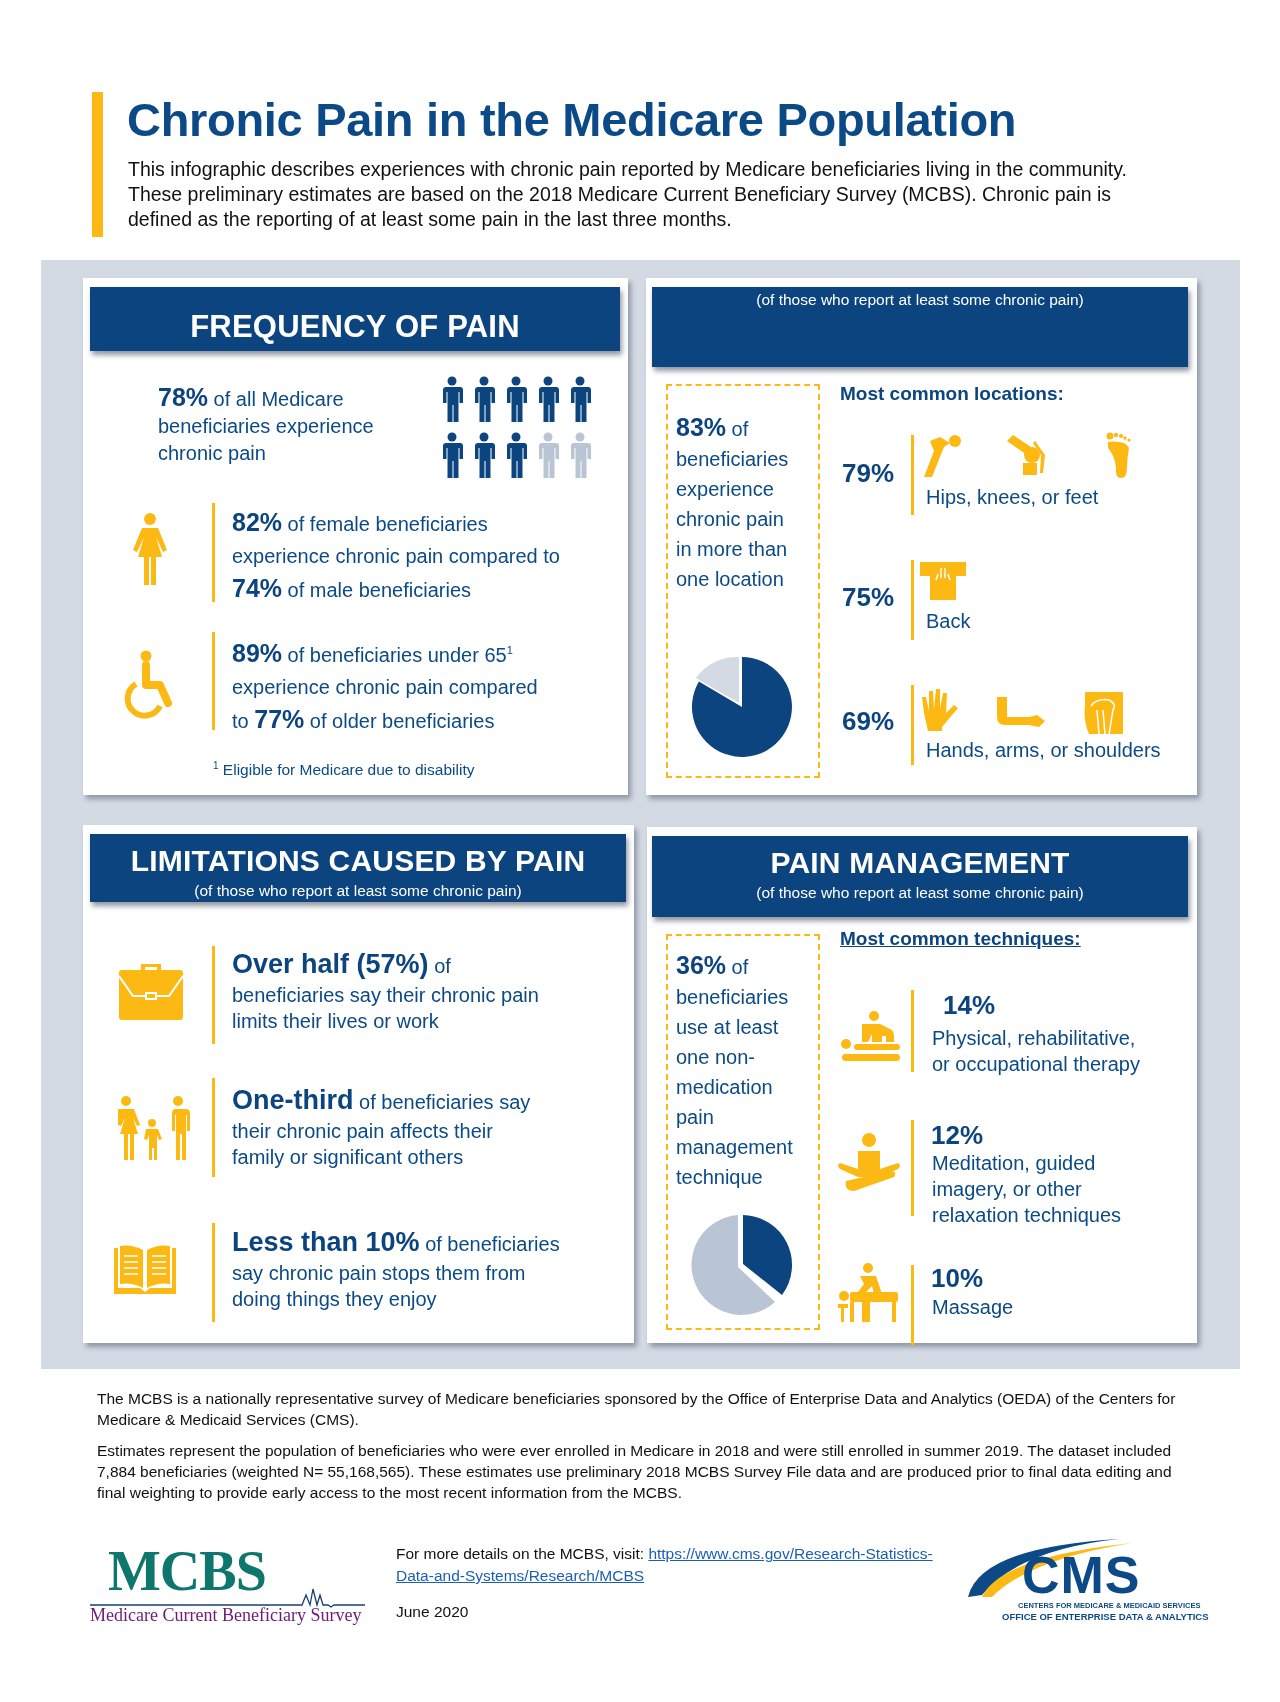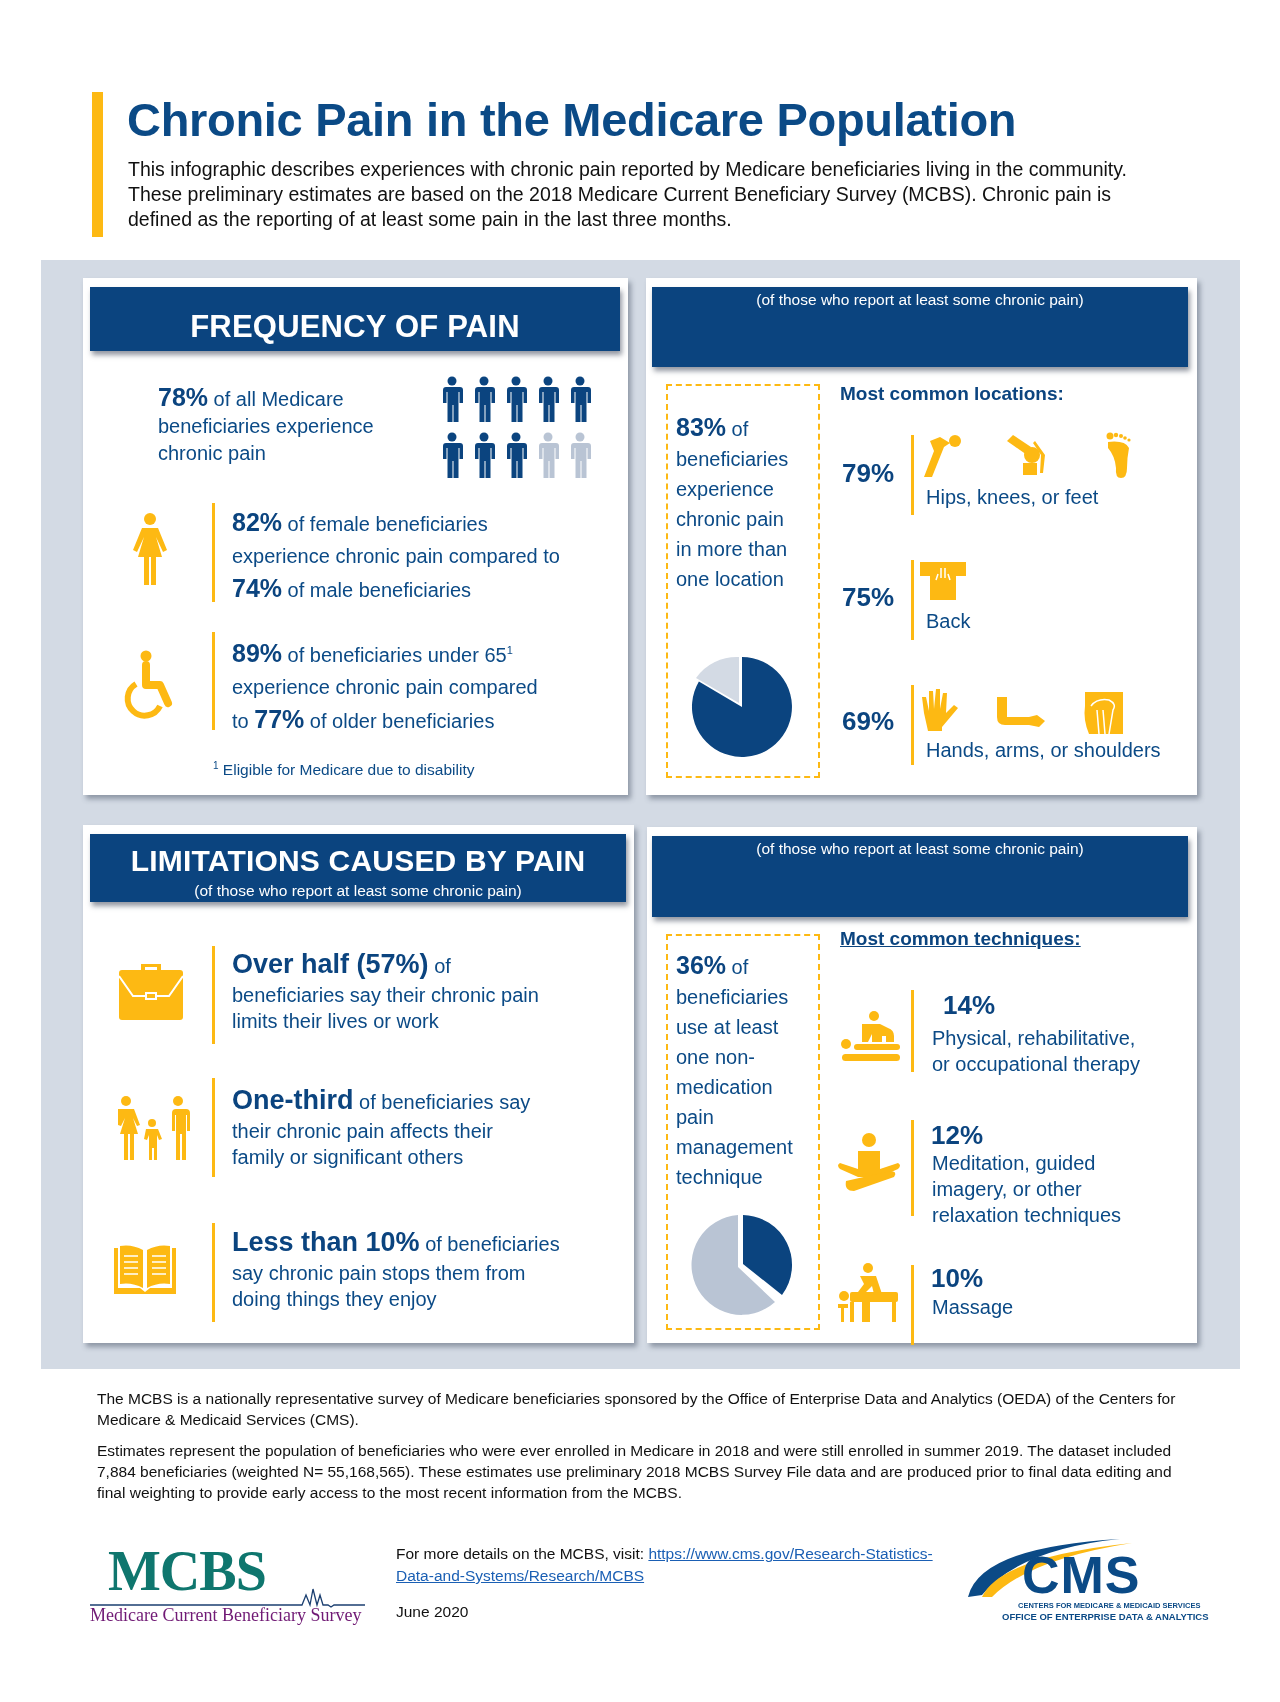--- a/index.html
+++ b/index.html
@@ -226,20 +226,21 @@
 </div>
 <div class="abs vline" style="left:212px;top:1223px;height:99px;"></div>
 <div class="abs txt" style="left:232px;top:1224px;width:400px;line-height:26px;">
   <span class="big" style="font-size:27px;line-height:36px;">Less than 10%</span><span> of beneficiaries</span><br>
   <span>say chronic pain stops them from</span><br>
   <span>doing things they enjoy</span>
 </div>
 
 <div class="abs card" style="left:647px;top:827px;width:550px;height:516px;"></div>
 <div class="abs hdr" style="left:652px;top:836px;width:536px;height:81px;">
+  <div class="h" style="margin-top:10px;">PAIN MANAGEMENT</div>
   <div class="s">(of those who report at least some chronic pain)</div>
 </div>
 <div class="abs dash" style="left:666px;top:934px;width:154px;height:396px;"></div>
 <div class="abs txt" style="left:676px;top:950px;width:140px;line-height:30px;">
   <span class="big" style="font-size:25px;">36%</span><span> of</span><br>
   <span>beneficiaries</span><br>
   <span>use at least</span><br>
   <span>one non-</span><br>
   <span>medication</span><br>
   <span>pain</span><br>

